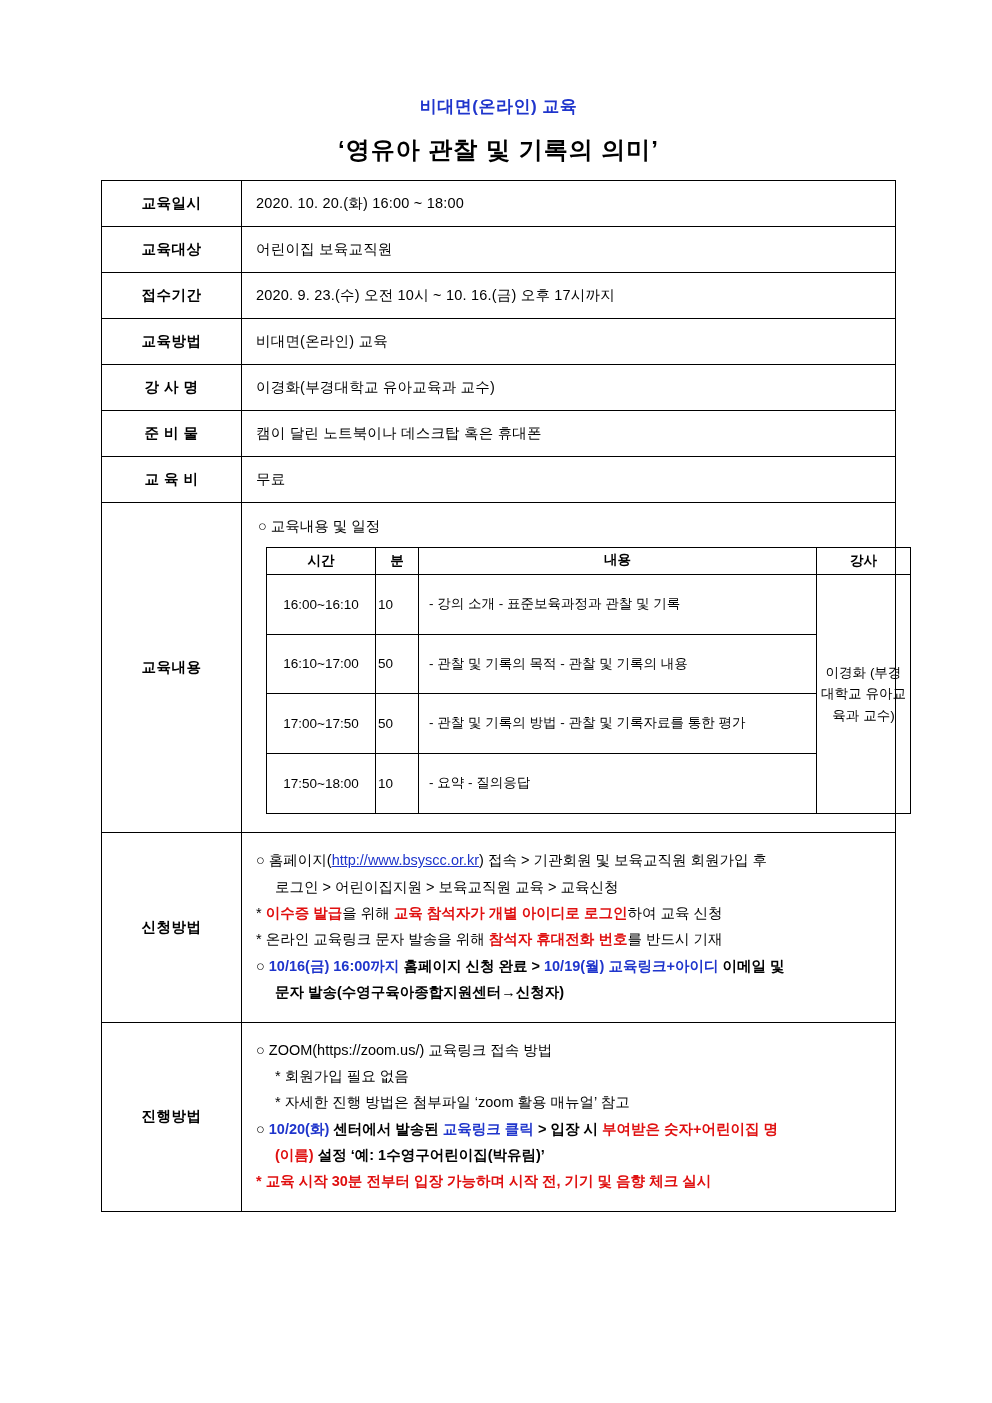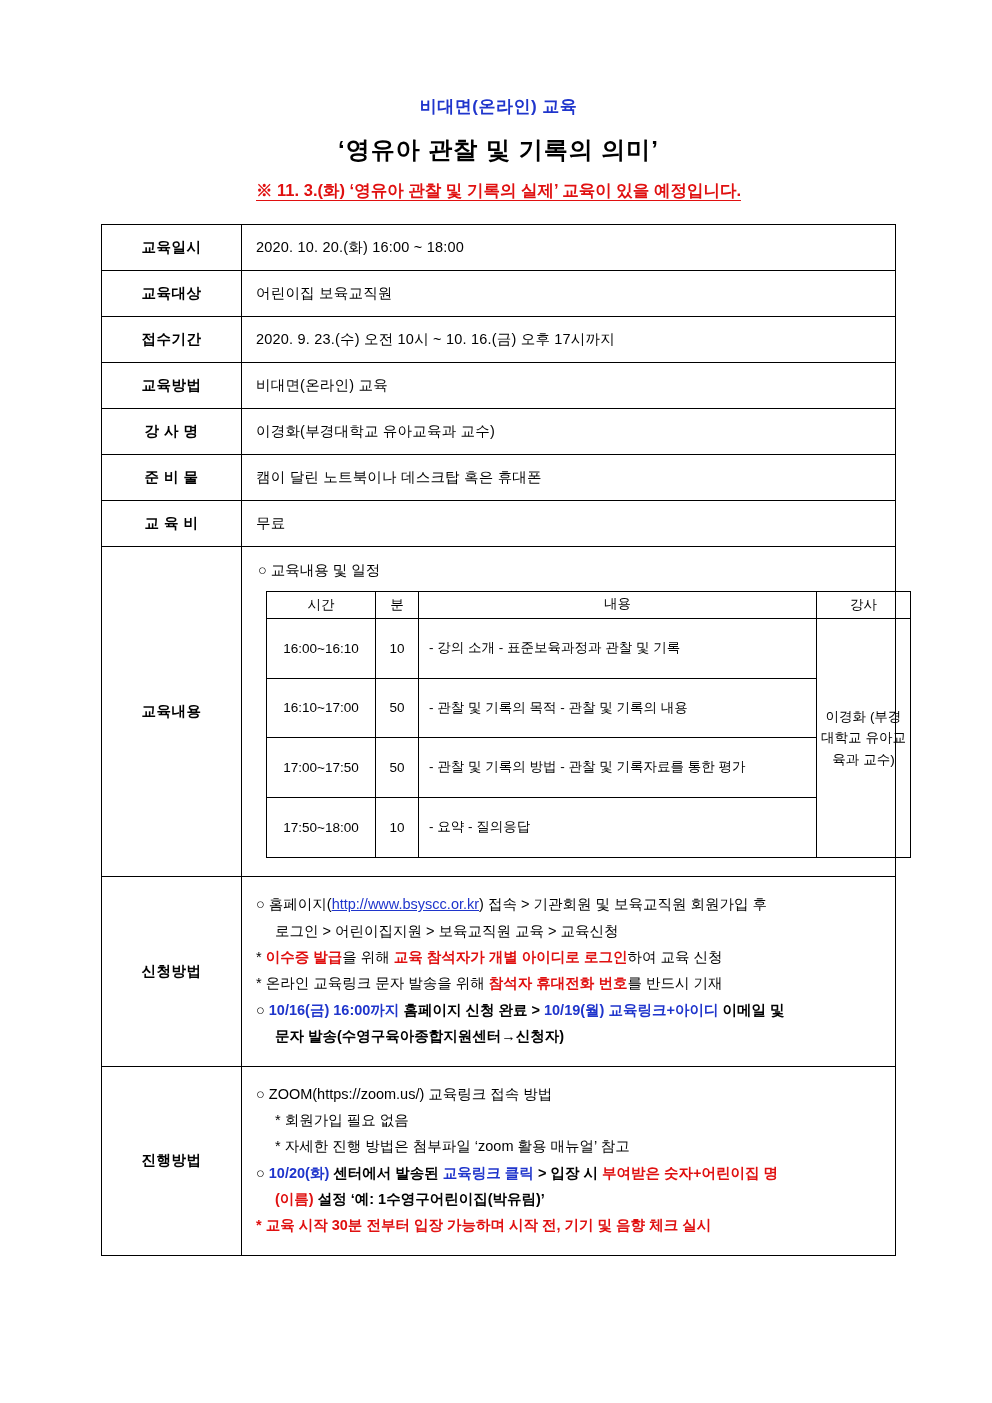--- a/index.html
+++ b/index.html
@@ -99,26 +99,26 @@
     margin: 0 auto 2px 10px;
     table-layout: fixed;
   }
   table.sched td, table.sched th {
     border: 1px solid #000000;
     font-size: 13.5px;
     font-weight: normal;
   }
   table.sched th {
     text-align: center;
-    font-weight: normal;
+    font-weight: bold;
     padding: 2px 2px;
     font-size: 13.5px;
   }
   .c-time { width: 104px; text-align: center; padding: 8px 2px; }
-  .c-min  { width: 38px;  text-align: center; padding: 8px 2px; }
+  .c-min  { width: 38px;  padding: 8px 2px; }
   .c-cont { padding: 19px 10px; line-height: 1.55; }
   .c-inst {
     width: 89px;
     text-align: center;
     line-height: 1.6;
     font-size: 13px;
     padding: 6px 2px;
   }
 
   
@@ -130,21 +130,20 @@
   .link { color: #1f35cc; text-decoration: underline; }
   .bold { font-weight: bold; }
 </style>
 </head>
 <body>
 
 <div class="page">
 
   <div class="hdr-line1">비대면(온라인) 교육</div>
   <div class="hdr-line2">‘영유아 관찰 및 기록의 의미’</div>
-  <div class="hdr-line3">※ 11. 3.(화) ‘영유아 관찰 및 기록의 실제’ 교육이 있을 예정입니다.</div>
 
   <table class="main">
     <tbody>
       <tr>
         <td class="label">교육일시</td>
         <td class="value">2020. 10. 20.(화) 16:00 ~ 18:00</td>
       </tr>
       <tr>
         <td class="label">교육대상</td>
         <td class="value">어린이집 보육교직원</td>

